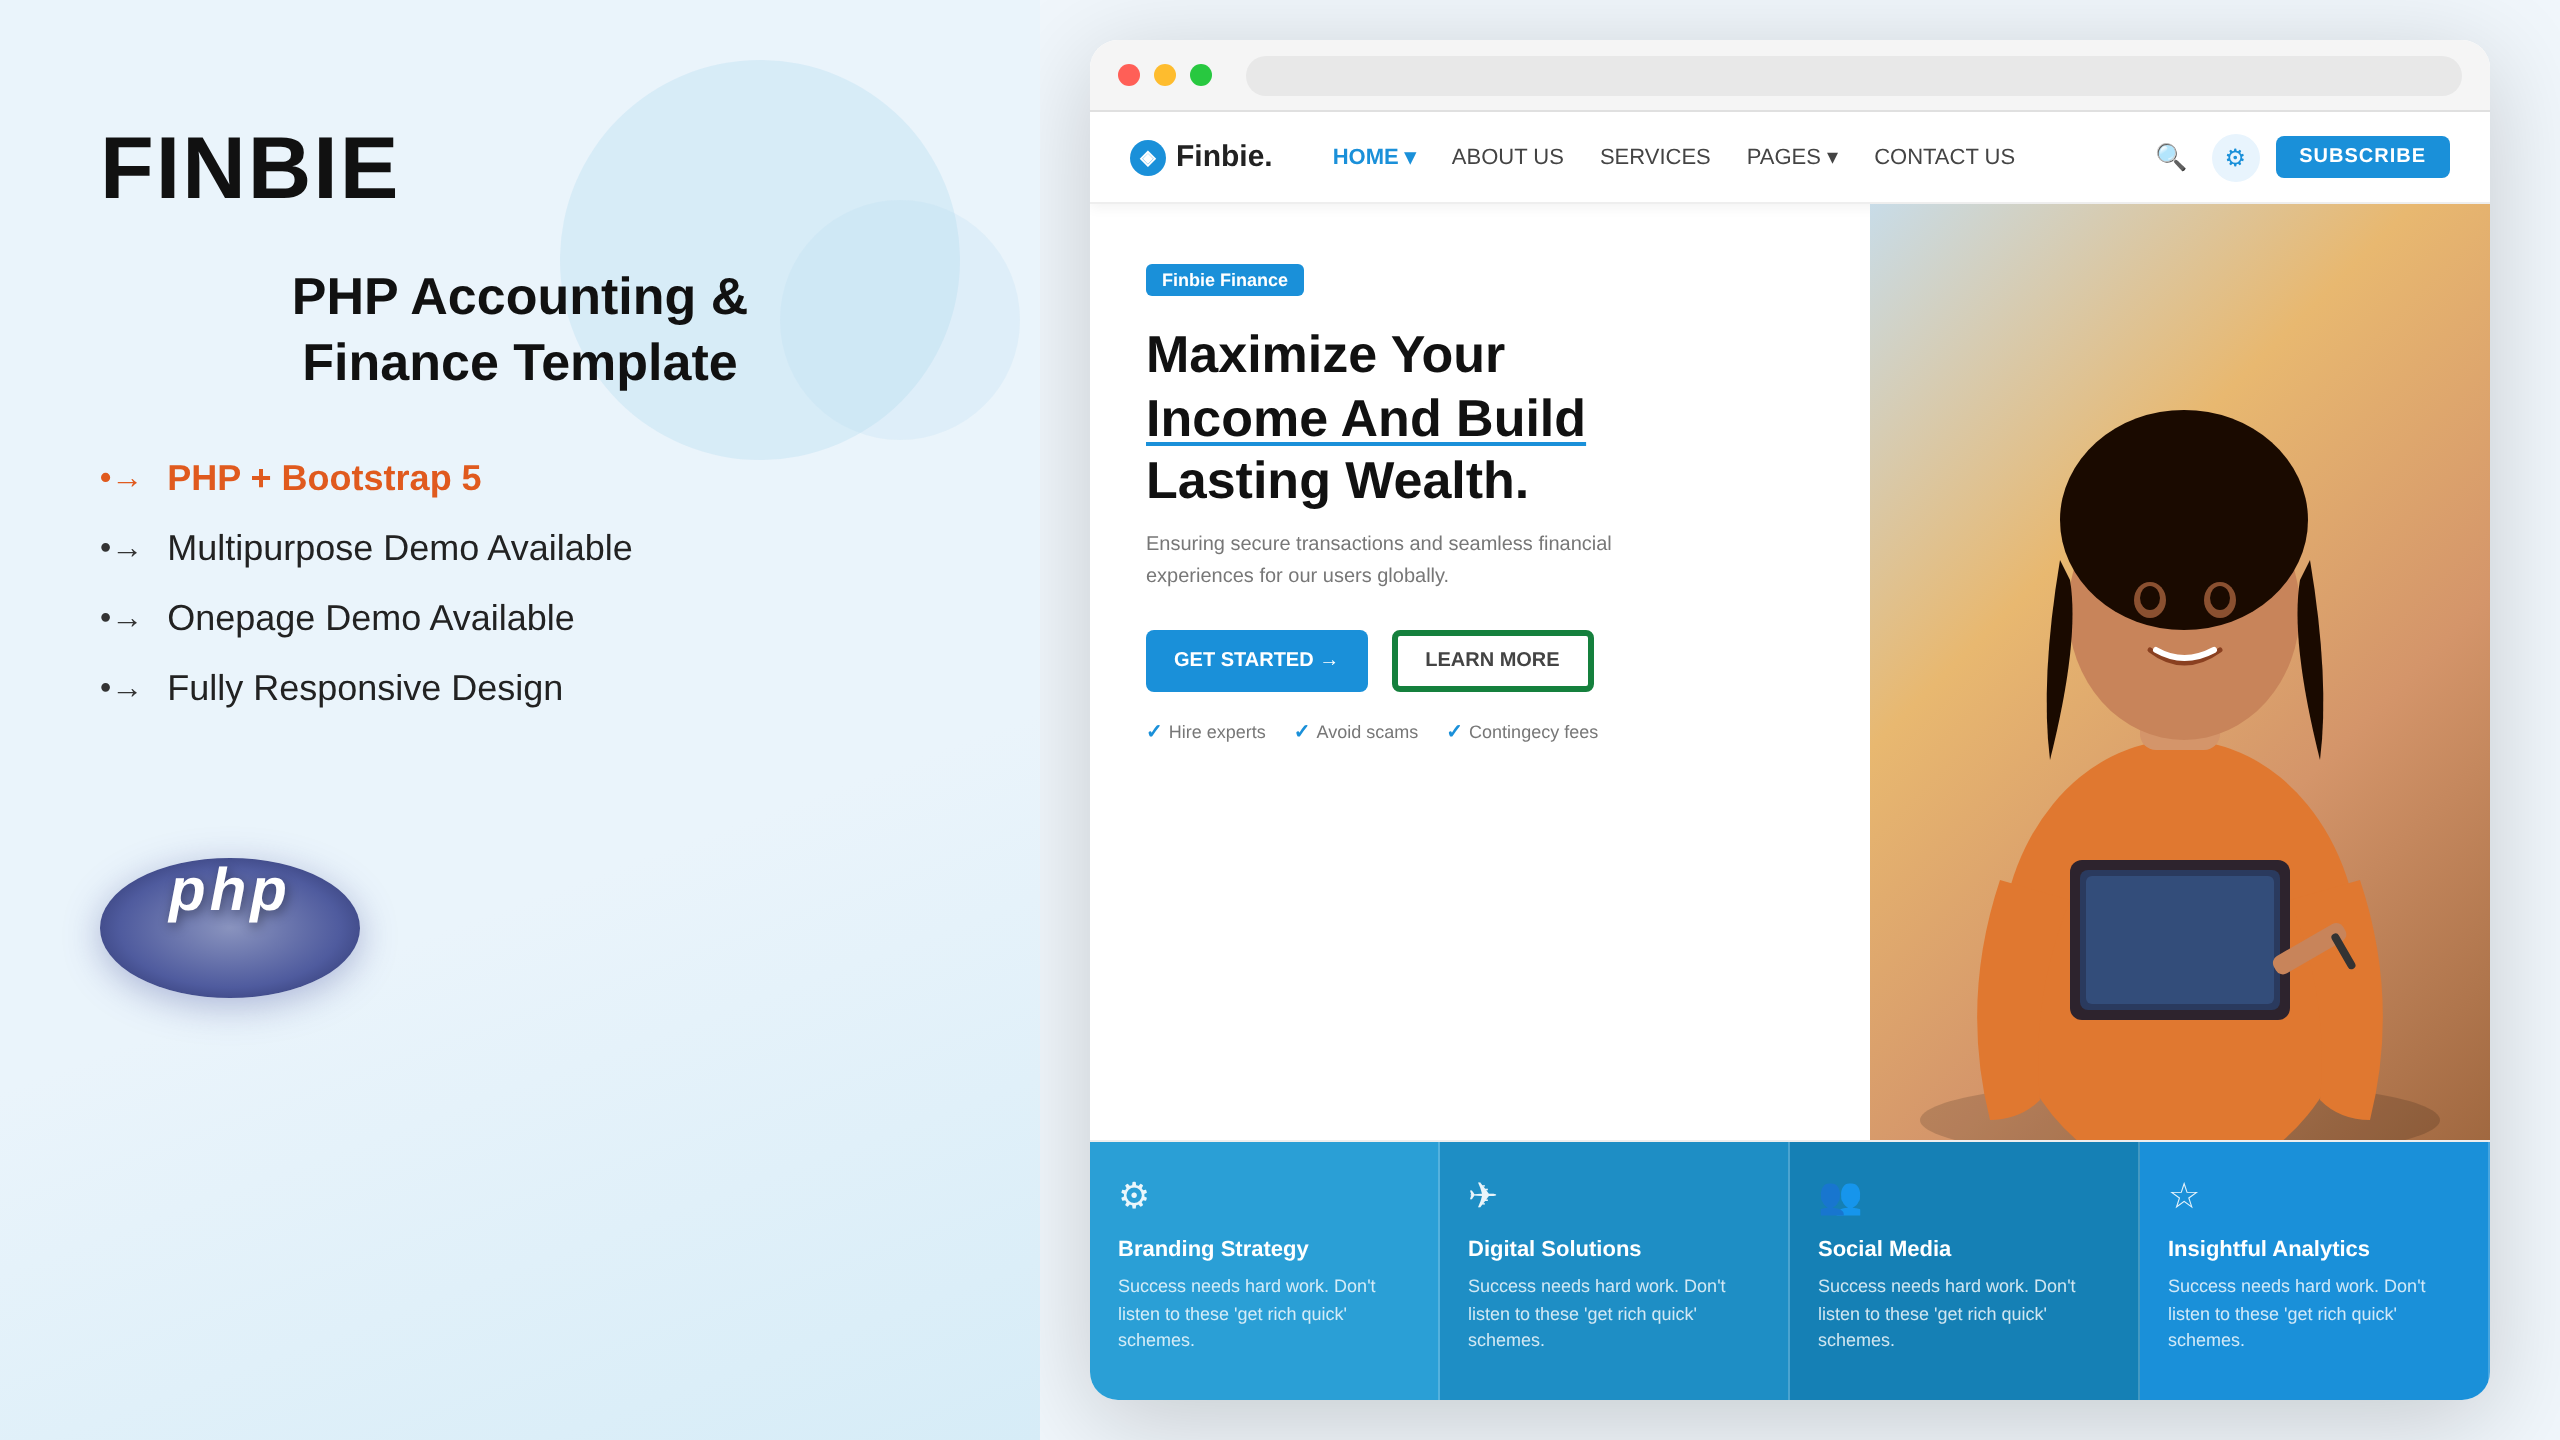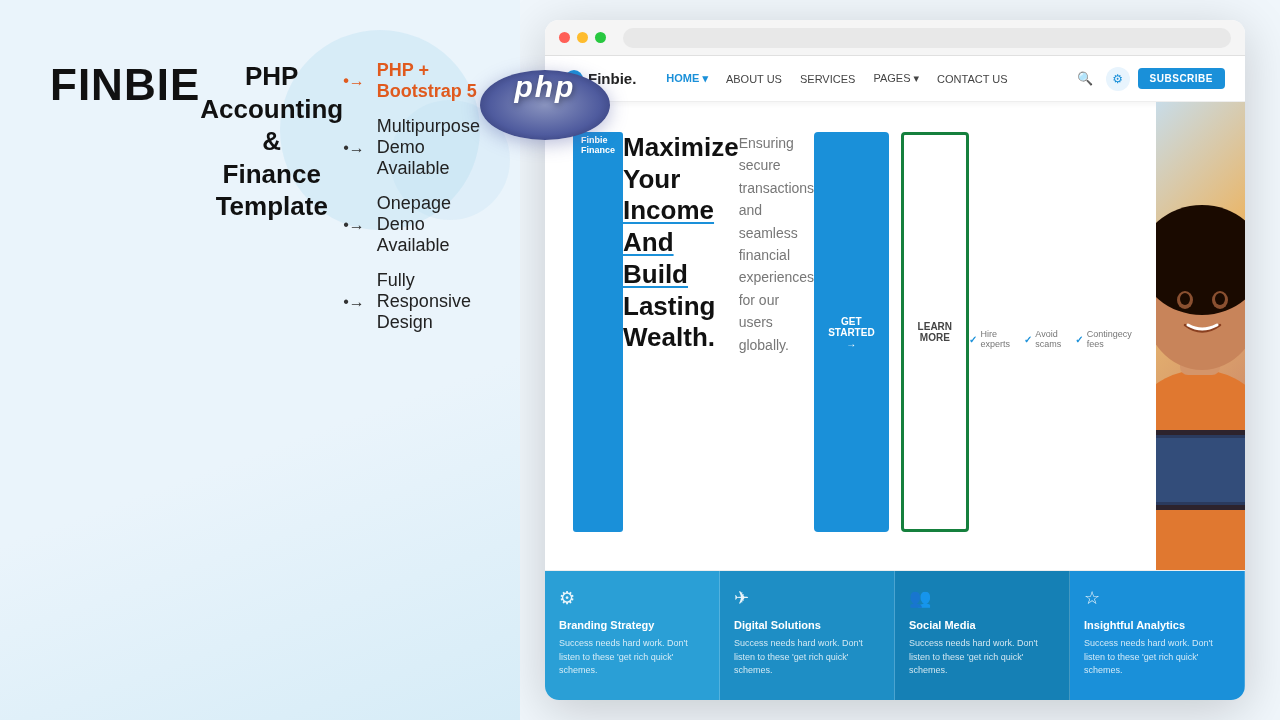--- a/index.html
+++ b/index.html
@@ -12,21 +12,21 @@
       display: flex;
     }
 
     
     .left-panel {
       width: 520px;
       min-width: 520px;
       height: 720px;
       background: linear-gradient(160deg, #eaf4fb 60%, #d6ecf7 100%);
       display: flex;
-      flex-direction: row;
+      flex-direction: column;
       justify-content: flex-start;
       padding: 60px 50px 40px 50px;
       position: relative;
     }
 
     .left-panel .bg-circle {
       position: absolute;
       top: 30px;
       right: 40px;
       width: 200px;
@@ -284,21 +284,21 @@
     .site-hero {
       display: flex;
       flex: 1;
       overflow: hidden;
     }
 
     .hero-left {
       flex: 1;
       padding: 30px 24px 24px 28px;
       display: flex;
-      flex-direction: row;
+      flex-direction: column;
       justify-content: flex-start;
     }
 
     .hero-badge {
       display: inline-block;
       background: #1a90d9;
       color: white;
       font-size: 9px;
       padding: 3px 8px;
       border-radius: 3px;
@@ -316,21 +316,21 @@
     }
 
     .hero-heading .underline-text {
       text-decoration: underline;
       text-decoration-color: #1a90d9;
       text-underline-offset: 3px;
       text-align: right;
     }
 
     .hero-sub {
-      font-size: 14px;
+      font-size: 10px;
       color: #777;
       line-height: 1.6;
       margin-bottom: 18px;
       max-width: 270px;
     }
 
     .hero-buttons {
       display: flex;
       gap: 12px;
       margin-bottom: 14px;

